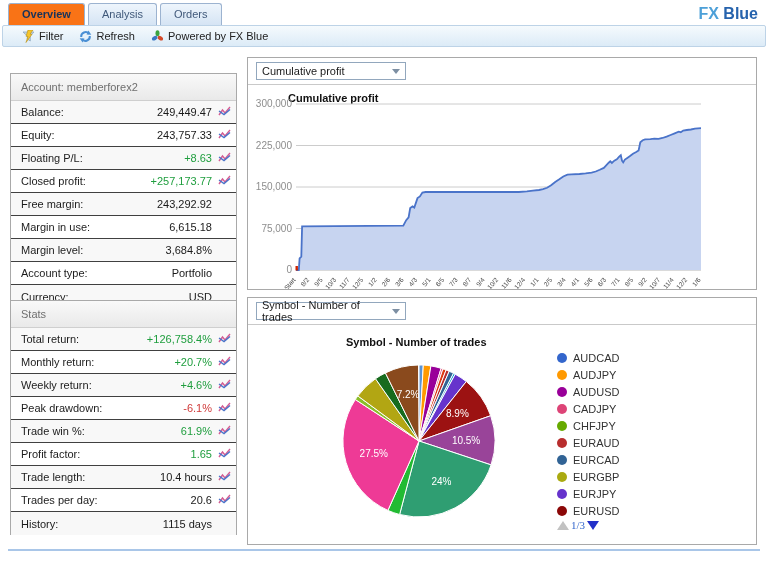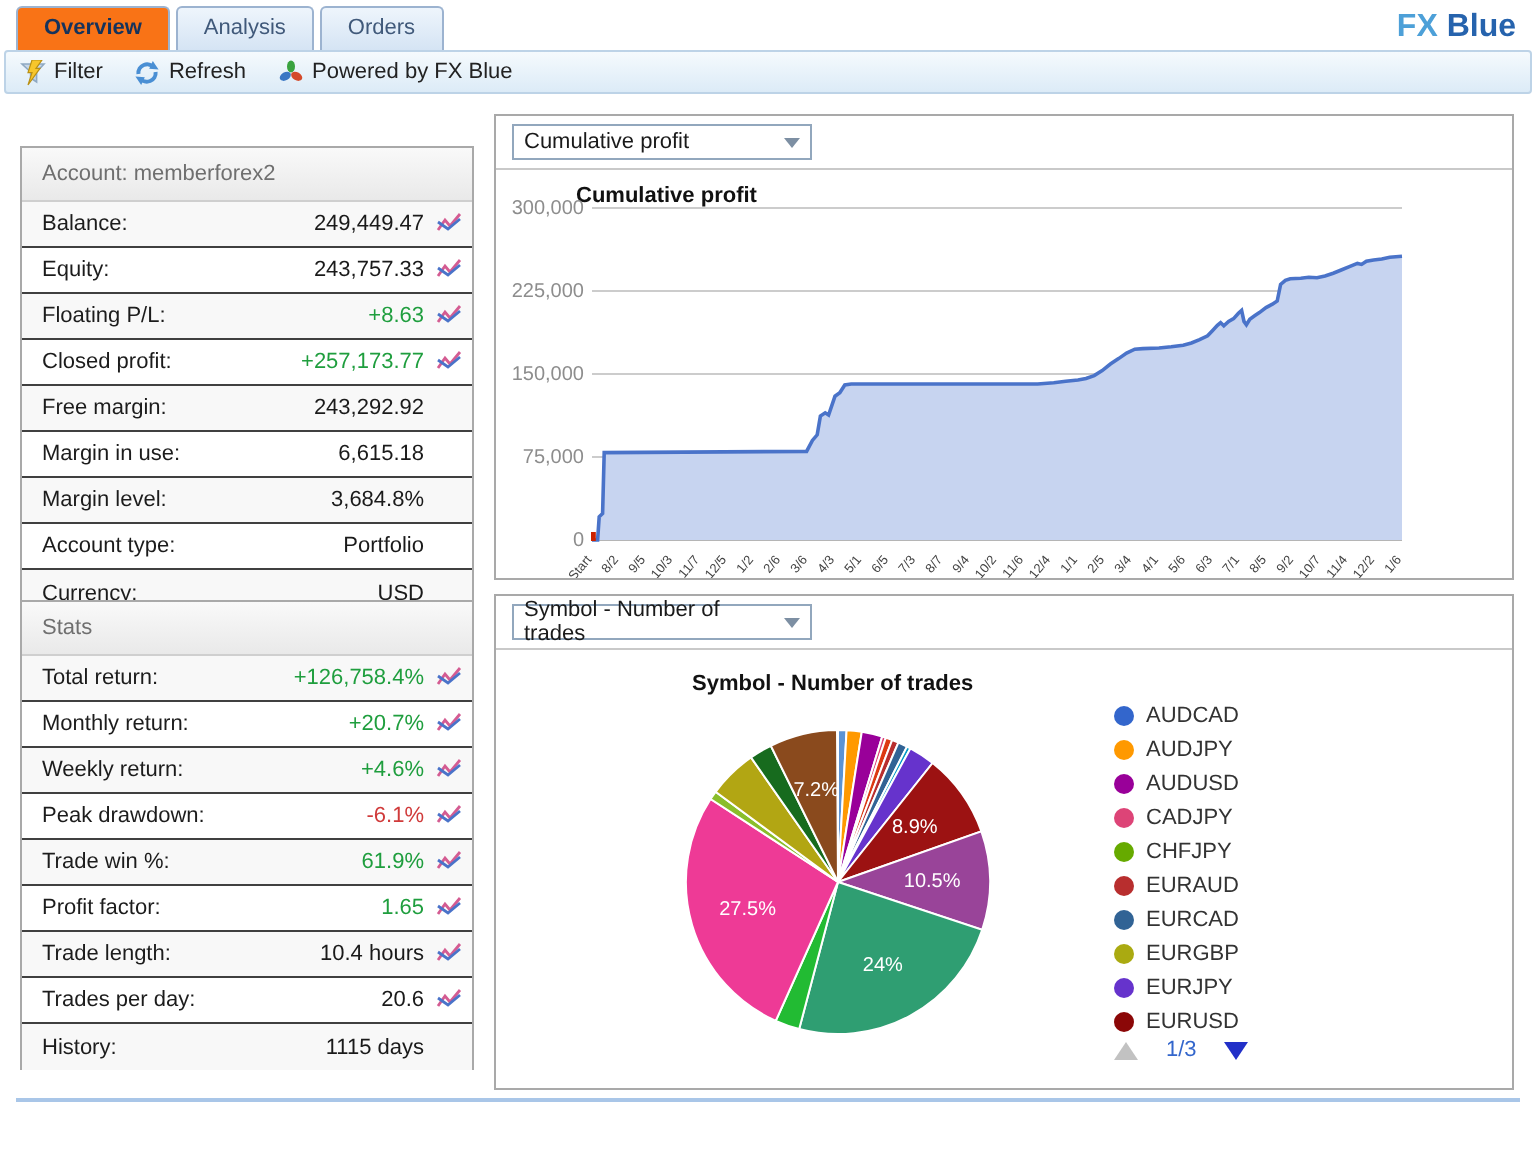--- a/index.html
+++ b/index.html
@@ -10,21 +10,21 @@
   .tabbar{position:absolute;top:3px;left:8px;display:flex;gap:3px;z-index:3;}
   .tab{height:21px;line-height:21px;padding:0 13px;border:1px solid #9cb3d0;border-bottom:none;
        border-radius:3px 3px 0 0;background:linear-gradient(#eef5fc,#d5e4f4);color:#40597a;cursor:pointer;}
   .tab.active{background:#f97316;font-weight:bold;color:#15335c;}
   .logo{position:absolute;top:5px;right:10px;font-size:16px;font-weight:bold;letter-spacing:0;}
   .logo .p1{color:#4da0d8;}.logo .p2{color:#2663ad;}
 
   
   .toolbar{position:absolute;top:25px;left:2px;right:2px;height:20px;
            background:linear-gradient(#f5fafd,#dcebf7);border:1px solid #bdd3e7;border-radius:2px;
-           display:flex;align-items:center;gap:16px;padding:0 7px;}
+           display:flex;align-items:center;gap:16px;padding:0 19px;}
   .titem{display:flex;align-items:center;gap:4px;cursor:pointer;color:#222;}
   .titem svg{display:block;}
 
   
   .panel{position:absolute;border:1px solid #a9a9a9;background:#fff;box-sizing:border-box;}
   .panel-h{height:26px;line-height:26px;padding-left:10px;color:#6f6f6f;
            background:linear-gradient(#f9f9f9,#e9e9e9);border-bottom:1px solid #cfcfcf;}
   #account-panel{left:10px;top:57px;width:227px;height:235px;margin-top:16px;}
   #stats-panel{left:10px;top:300px;width:227px;height:235px;}
   #profit-panel{left:247px;top:57px;width:510px;height:233px;}
@@ -46,21 +46,21 @@
   .dd .chev{width:0;height:0;border-left:4px solid transparent;border-right:4px solid transparent;
             border-top:5px solid #7d8fa3;}
 
   .chart-title{position:absolute;font-weight:bold;color:#111;}
 
   
   .legend{position:absolute;left:309px;top:51px;}
   .litem{display:flex;align-items:center;height:17px;gap:6px;}
   .swatch{width:10px;height:10px;border-radius:50%;flex:0 0 10px;}
   .lg-label{color:#333;text-align:center;}
-  .pager{position:absolute;left:309px;top:221px;display:flex;align-items:center;gap:14px;}
+  .pager{position:absolute;left:309px;top:221px;display:flex;align-items:center;gap:2px;font-family:Liberation Serif, serif;}
   .tri-up{width:0;height:0;border-left:6px solid transparent;border-right:6px solid transparent;
           border-bottom:9px solid #c2c2c2;cursor:pointer;}
   .tri-down{width:0;height:0;border-left:6px solid transparent;border-right:6px solid transparent;
             border-top:9px solid #2230c8;cursor:pointer;}
   .pg-label{color:#3366cc;}
 
   .bottom-rule{position:absolute;left:8px;right:8px;top:549px;height:2px;background:#a9c6e8;}
 </style>
 </head>
 <body>

